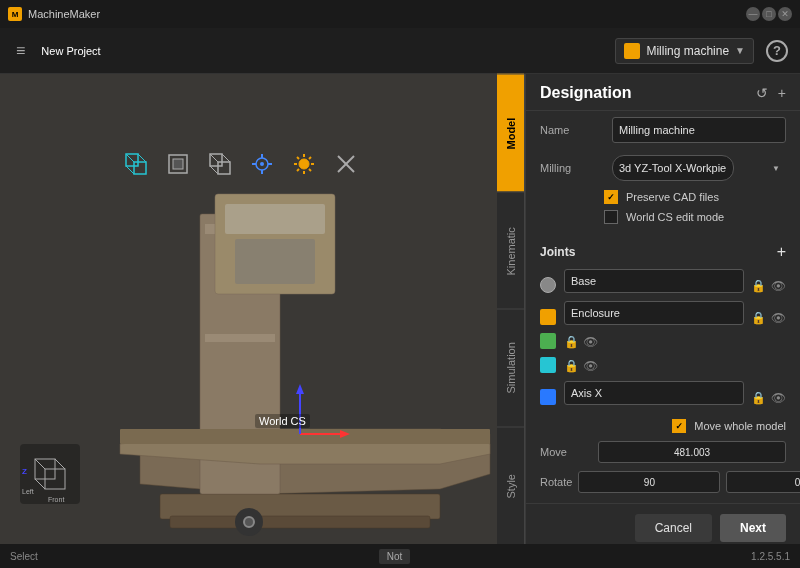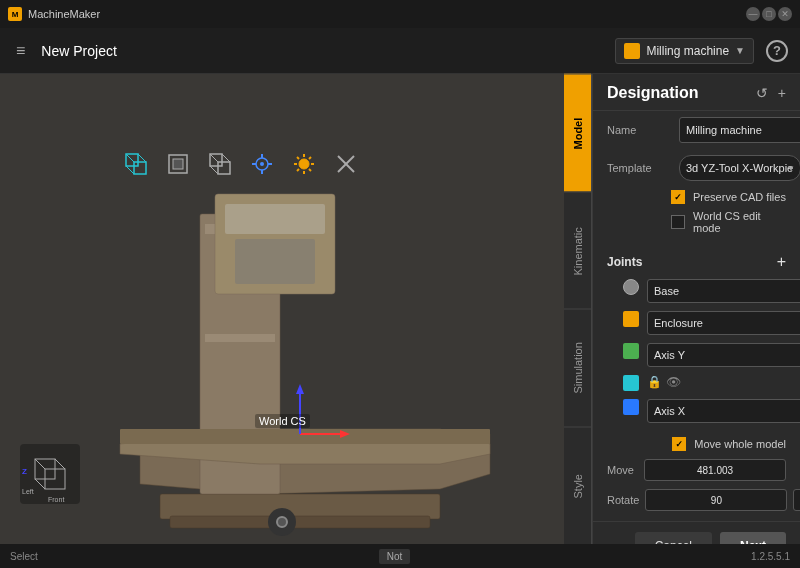--- a/index.html
+++ b/index.html
@@ -72,21 +72,21 @@
       gap: 12px;
       border-bottom: 1px solid #333;
     }
     #hamburger-icon {
       font-size: 16px;
       color: #aaa;
       cursor: pointer;
       padding: 4px;
     }
     #project-title {
-      font-size: 14px;
+      font-size: 11px;
       color: #fff;
       font-weight: 400;
       flex: 1;
     }
     #machine-selector {
       display: flex;
       align-items: center;
       gap: 6px;
       background: #2a2a2a;
       border: 1px solid #444;
@@ -210,21 +210,21 @@
       justify-content: center;
     }
     .side-tab.active {
       background: #f0a000;
       color: #000;
       font-weight: 600;
     }
 
     
     #right-panel {
-      width: 208px;
+      width: 275px;
       background: #2b2b2b;
       display: flex;
       flex-direction: column;
       border-left: 1px solid #3a3a3a;
       overflow-y: auto;
     }
 
     #panel-header {
       display: flex;
       align-items: center;
@@ -340,22 +340,22 @@
     }
     .add-icon {
       color: #e0e0e0;
       cursor: pointer;
       font-size: 16px;
     }
 
     
     .joint-row {
       display: flex;
-      align-items: flex-start;
-      padding: 4px 30px;
+      align-items: flex-end;
+      padding: 4px 14px;
       gap: 8px;
     }
     .joint-color {
       width: 16px;
       height: 16px;
       border-radius: 2px;
       flex-shrink: 0;
     }
     .joint-color.circle {
       border-radius: 50%;
@@ -664,21 +664,21 @@
         <span class="panel-header-icon">+</span>
       </div>
     </div>
 
     <div class="form-row">
       <span class="form-label">Name</span>
       <input class="form-input" type="text" value="Milling machine" style="">
     </div>
 
     <div class="form-row">
-      <span class="form-label">Template</span>
+      <span class="form-label">Milling</span>
       <div class="select-wrapper">
         <select class="form-select">
           <option>3d YZ-Tool X-Workpie</option>
           <option>Custom</option>
           <option>Default</option>
         </select>
       </div>
     </div>
 
     <div class="checkbox-row">
@@ -711,21 +711,20 @@
       <div class="joint-color" style="background:#f0a000;"></div>
       <input class="joint-name-input" type="text" value="Enclosure" style="">
       <div class="joint-icons">
         <span class="joint-icon">🔒</span>
         <span class="joint-icon">👁</span>
 
       </div>
     </div>
     <div class="joint-row">
       <div class="joint-color" style="background:#4caf50;"></div>
-      <input class="joint-name-input" type="text" value="Axis Y" style="">
       <div class="joint-icons">
         <span class="joint-icon">🔒</span>
         <span class="joint-icon">👁</span>
 
       </div>
     </div>
     <div class="joint-row">
       <div class="joint-color" style="background:#26c5d3;"></div>
       <div class="joint-icons">
         <span class="joint-icon">🔒</span>

